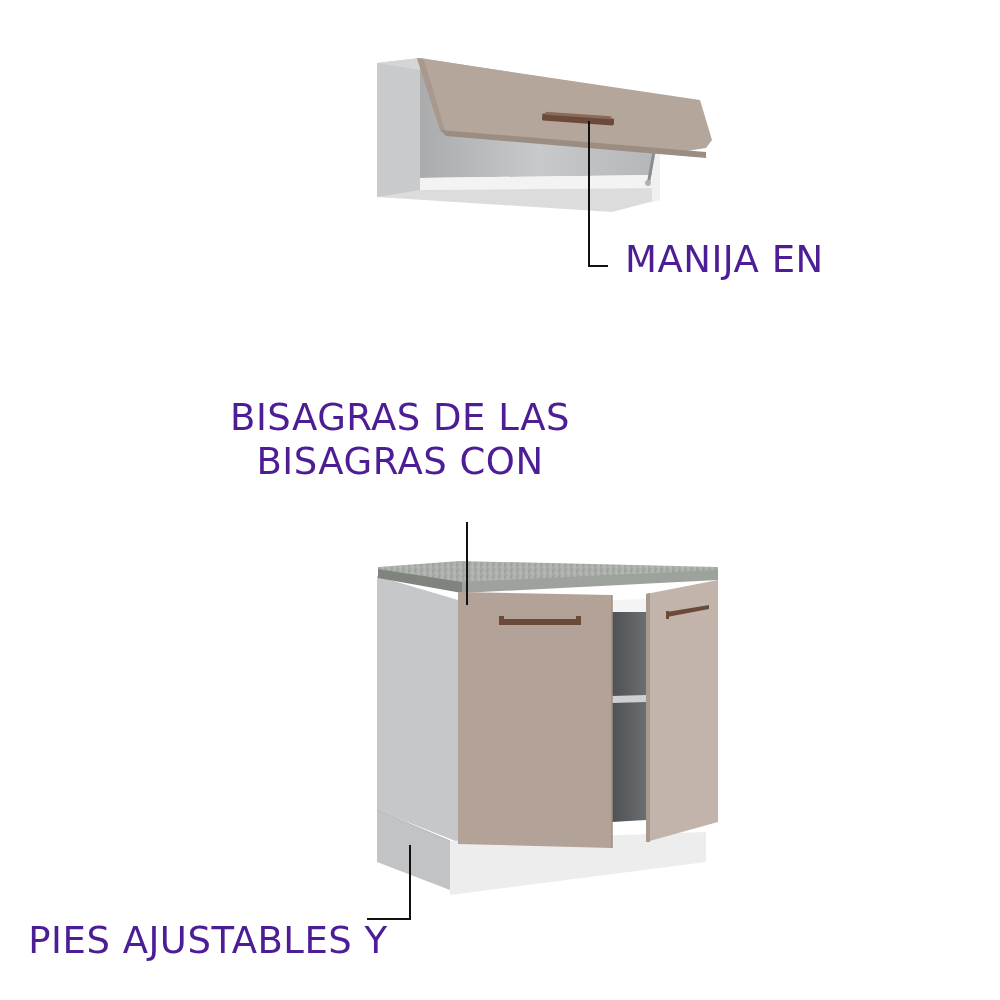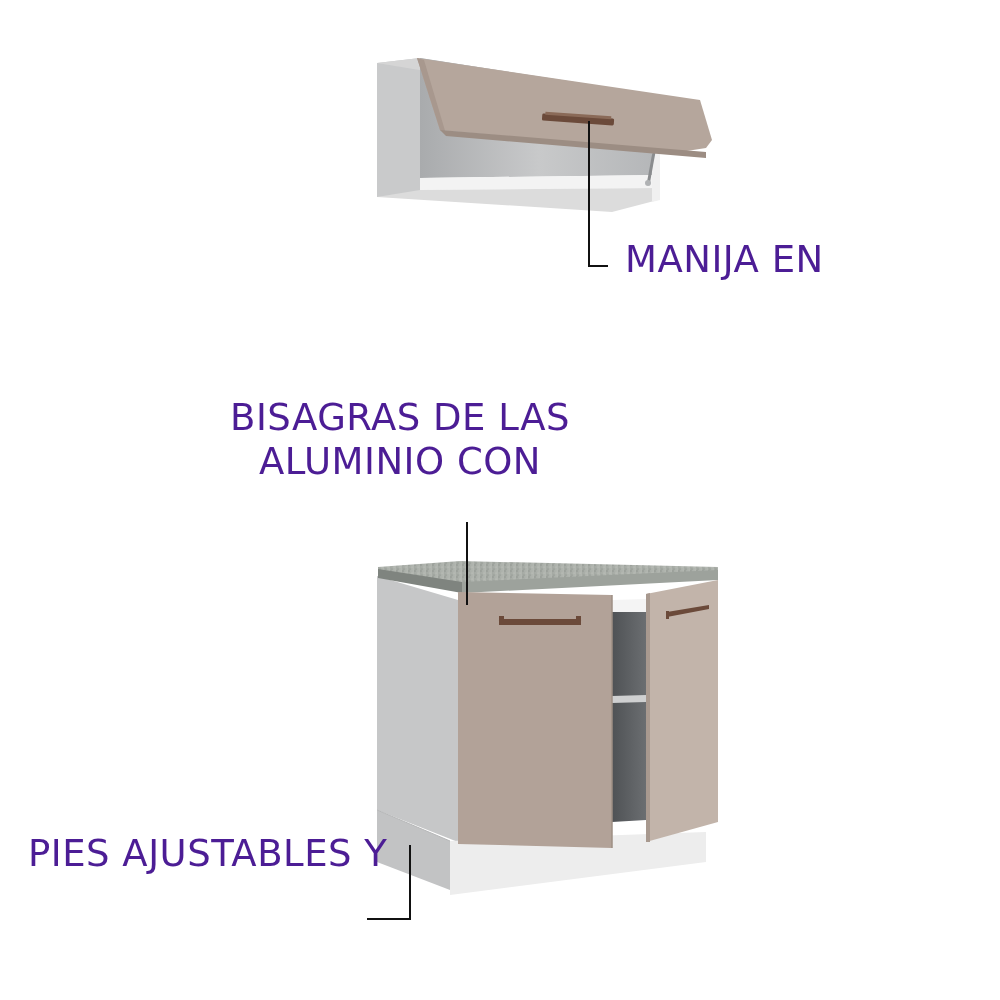--- a/index.html
+++ b/index.html
@@ -5,21 +5,21 @@
     html, body { margin: 0; padding: 0; background: #ffffff; }
     body { width: 1000px; height: 1000px; position: relative; overflow: hidden;
            font-family: "Liberation Sans", "DejaVu Sans", sans-serif; }
     .illustration { position: absolute; left: 0; top: 0; width: 1000px; height: 1000px; }
     .label { position: absolute; color: #4c1d95; font-size: 37px; line-height: 44px;
              letter-spacing: 0.5px; font-family: "DejaVu Sans", "Liberation Sans", sans-serif;
              font-weight: 400; white-space: nowrap; }
     .label span { display: block; }
     .label-handle { left: 625px; top: 238px; text-align: left; }
     .label-hinges { left: 200px; top: 368px; width: 400px; text-align: center; margin-top: 28px; }
-    .label-feet { left: 28px; top: 832px; text-align: left; width: 360px; }
+    .label-feet { left: 28px; top: 919px; text-align: center; width: 360px; }
   </style>
 </head>
 <body>
 
 <svg class="illustration" viewBox="0 0 1000 1000" xmlns="http://www.w3.org/2000/svg">
   <defs>
     <linearGradient id="upperInterior" x1="0" y1="0" x2="1" y2="0">
       <stop offset="0" stop-color="#a9abad"></stop>
       <stop offset="0.5" stop-color="#c8c9ca"></stop>
       <stop offset="1" stop-color="#b4b6b8"></stop>
@@ -115,18 +115,18 @@
     <line x1="367" y1="919" x2="411" y2="919" stroke="#111" stroke-width="2"></line>
   </g>
 </svg>
 
 <div class="label label-handle">
   <span>MANIJA EN</span>
 </div>
 
 <div class="label label-hinges">
   <span>BISAGRAS DE LAS</span>
-  <span>ALUMINIO CON</span>
+  <span>BISAGRAS CON</span>
 </div>
 
 <div class="label label-feet">
   <span>PIES AJUSTABLES Y</span>
 </div>
 
 </body></html>

